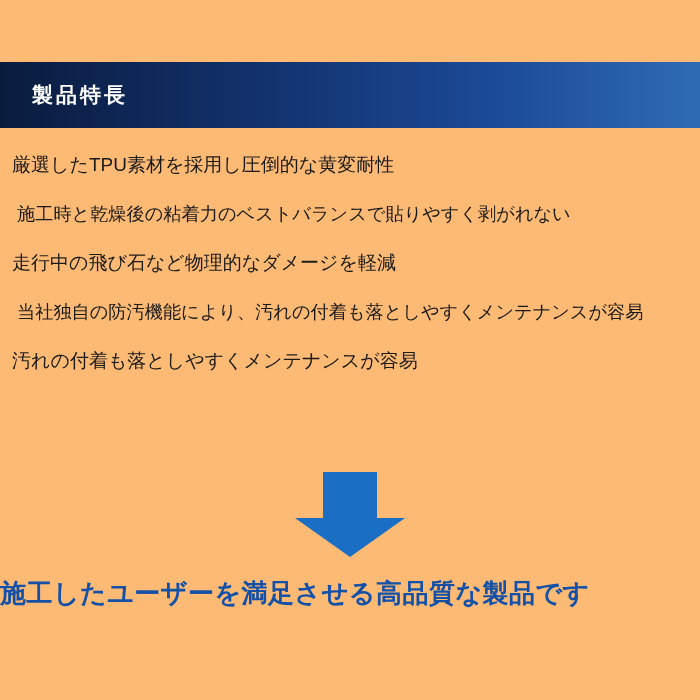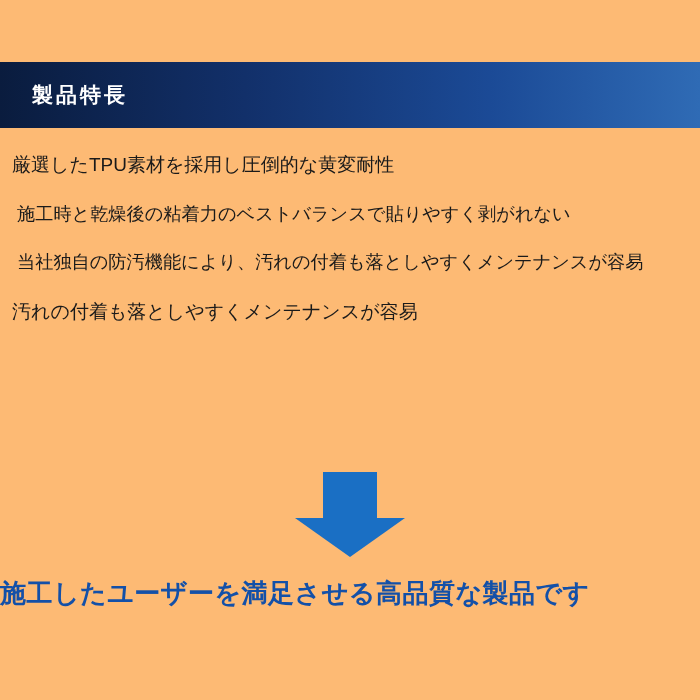--- a/index.html
+++ b/index.html
@@ -110,20 +110,21 @@
 
 <div class="page">
 
   <div class="header-bar">
     <div class="header-title">製品特長</div>
   </div>
 
   <div class="feature-list">
     <div class="feature-item">厳選したTPU素材を採用し圧倒的な黄変耐性</div>
     <div class="feature-item tight">施工時と乾燥後の粘着力のベストバランスで貼りやすく剥がれない</div>
+    <div class="feature-item">走行中の飛び石など物理的なダメージを軽減</div>
     <div class="feature-item tight">当社独自の防汚機能により、汚れの付着も落としやすくメンテナンスが容易</div>
     <div class="feature-item">汚れの付着も落としやすくメンテナンスが容易</div>
   </div>
 
   <div class="arrow-wrap">
     <div class="arrow">
       <div class="arrow-stem"></div>
       <div class="arrow-head"></div>
     </div>
   </div>

